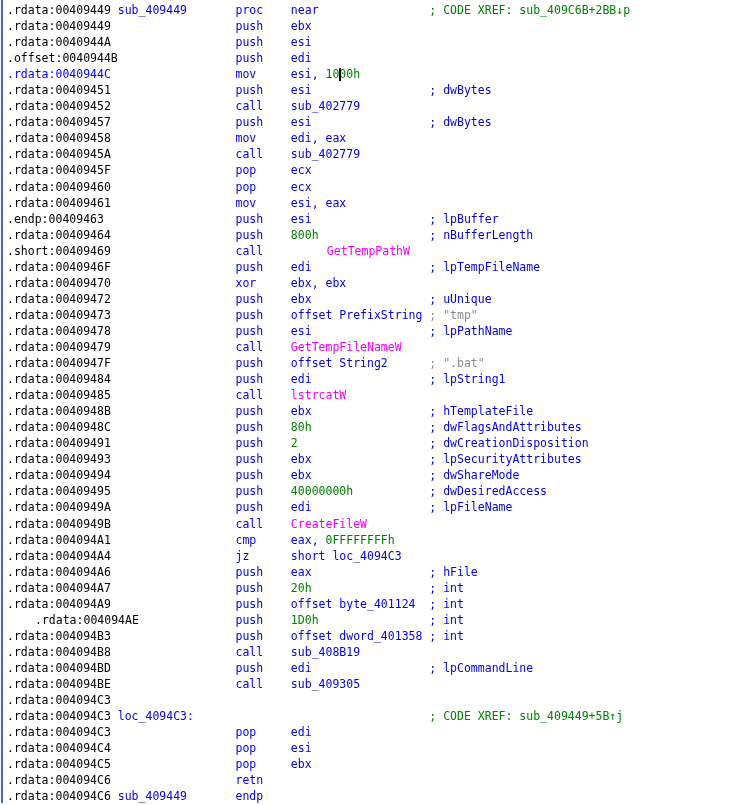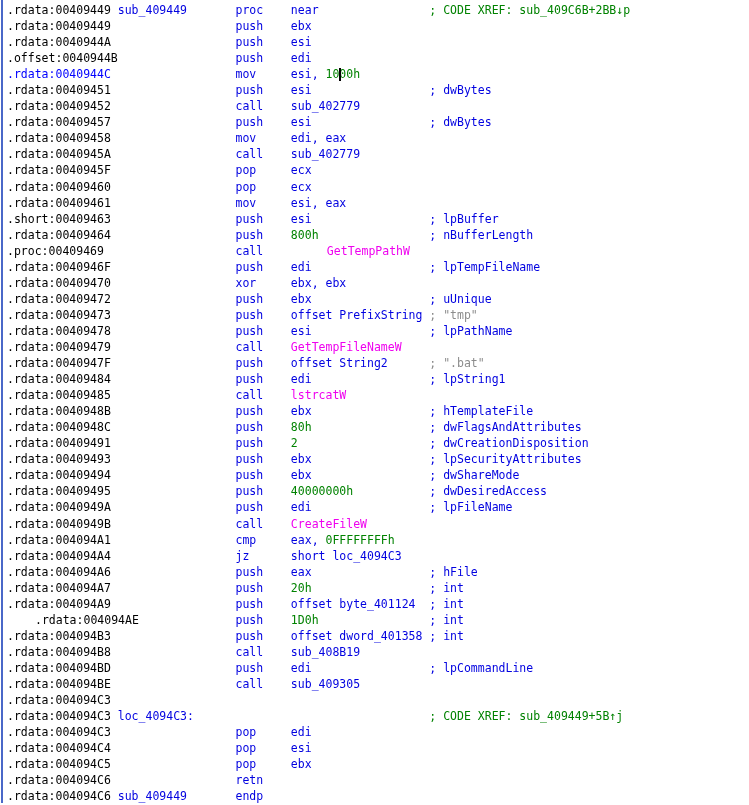--- a/index.html
+++ b/index.html
@@ -28,23 +28,23 @@
     <div class="row"><span class="f addr" style="color: rgb(0, 0, 0);">.offset:0040944B</span><span class="f mn" style="color: rgb(2, 2, 224);">push</span><span class="f op"><span style="color: rgb(2, 2, 224);">edi</span></span></div>
     <div class="row"><span class="f addr" style="color: rgb(0, 0, 255);">.rdata:0040944C</span><span class="f mn" style="color: rgb(2, 2, 224);">mov</span><span class="f op"><span style="color: rgb(2, 2, 224);">esi, </span><span style="color: rgb(0, 130, 0);">1000h</span></span><div class="caret" style="left: calc(48ch + 4px);"></div></div>
     <div class="row"><span class="f addr" style="color: rgb(0, 0, 0);">.rdata:00409451</span><span class="f mn" style="color: rgb(2, 2, 224);">push</span><span class="f op"><span style="color: rgb(2, 2, 224);">esi</span></span><span class="f cmt" style="color: rgb(2, 2, 224);">; dwBytes</span></div>
     <div class="row"><span class="f addr" style="color: rgb(0, 0, 0);">.rdata:00409452</span><span class="f mn" style="color: rgb(2, 2, 224);">call</span><span class="f op"><span style="color: rgb(2, 2, 224);">sub_402779</span></span></div>
     <div class="row"><span class="f addr" style="color: rgb(0, 0, 0);">.rdata:00409457</span><span class="f mn" style="color: rgb(2, 2, 224);">push</span><span class="f op"><span style="color: rgb(2, 2, 224);">esi</span></span><span class="f cmt" style="color: rgb(2, 2, 224);">; dwBytes</span></div>
     <div class="row"><span class="f addr" style="color: rgb(0, 0, 0);">.rdata:00409458</span><span class="f mn" style="color: rgb(2, 2, 224);">mov</span><span class="f op"><span style="color: rgb(2, 2, 224);">edi, eax</span></span></div>
     <div class="row"><span class="f addr" style="color: rgb(0, 0, 0);">.rdata:0040945A</span><span class="f mn" style="color: rgb(2, 2, 224);">call</span><span class="f op"><span style="color: rgb(2, 2, 224);">sub_402779</span></span></div>
     <div class="row"><span class="f addr" style="color: rgb(0, 0, 0);">.rdata:0040945F</span><span class="f mn" style="color: rgb(2, 2, 224);">pop</span><span class="f op"><span style="color: rgb(2, 2, 224);">ecx</span></span></div>
     <div class="row"><span class="f addr" style="color: rgb(0, 0, 0);">.rdata:00409460</span><span class="f mn" style="color: rgb(2, 2, 224);">pop</span><span class="f op"><span style="color: rgb(2, 2, 224);">ecx</span></span></div>
     <div class="row"><span class="f addr" style="color: rgb(0, 0, 0);">.rdata:00409461</span><span class="f mn" style="color: rgb(2, 2, 224);">mov</span><span class="f op"><span style="color: rgb(2, 2, 224);">esi, eax</span></span></div>
-    <div class="row"><span class="f addr" style="color: rgb(0, 0, 0);">.short:00409463</span><span class="f mn" style="color: rgb(2, 2, 224);">push</span><span class="f op"><span style="color: rgb(2, 2, 224);">esi</span></span><span class="f cmt" style="color: rgb(2, 2, 224);">; lpBuffer</span></div>
+    <div class="row"><span class="f addr" style="color: rgb(0, 0, 0);">.endp:00409463</span><span class="f mn" style="color: rgb(2, 2, 224);">push</span><span class="f op"><span style="color: rgb(2, 2, 224);">esi</span></span><span class="f cmt" style="color: rgb(2, 2, 224);">; lpBuffer</span></div>
     <div class="row"><span class="f addr" style="color: rgb(0, 0, 0);">.rdata:00409464</span><span class="f mn" style="color: rgb(2, 2, 224);">push</span><span class="f op"><span style="color: rgb(0, 130, 0);">800h</span></span><span class="f cmt" style="color: rgb(2, 2, 224);">; nBufferLength</span></div>
-    <div class="row"><span class="f addr" style="color: rgb(0, 0, 0);">.proc:00409469</span><span class="f mn" style="color: rgb(2, 2, 224);">call</span><span class="f op"><span style="color: rgb(239, 0, 239); margin-left: 36px;">GetTempPathW</span></span></div>
+    <div class="row"><span class="f addr" style="color: rgb(0, 0, 0);">.short:00409469</span><span class="f mn" style="color: rgb(2, 2, 224);">call</span><span class="f op"><span style="color: rgb(239, 0, 239); margin-left: 36px;">GetTempPathW</span></span></div>
     <div class="row"><span class="f addr" style="color: rgb(0, 0, 0);">.rdata:0040946F</span><span class="f mn" style="color: rgb(2, 2, 224);">push</span><span class="f op"><span style="color: rgb(2, 2, 224);">edi</span></span><span class="f cmt" style="color: rgb(2, 2, 224);">; lpTempFileName</span></div>
     <div class="row"><span class="f addr" style="color: rgb(0, 0, 0);">.rdata:00409470</span><span class="f mn" style="color: rgb(2, 2, 224);">xor</span><span class="f op"><span style="color: rgb(2, 2, 224);">ebx, ebx</span></span></div>
     <div class="row"><span class="f addr" style="color: rgb(0, 0, 0);">.rdata:00409472</span><span class="f mn" style="color: rgb(2, 2, 224);">push</span><span class="f op"><span style="color: rgb(2, 2, 224);">ebx</span></span><span class="f cmt" style="color: rgb(2, 2, 224);">; uUnique</span></div>
     <div class="row"><span class="f addr" style="color: rgb(0, 0, 0);">.rdata:00409473</span><span class="f mn" style="color: rgb(2, 2, 224);">push</span><span class="f op"><span style="color: rgb(2, 2, 224);">offset PrefixString</span></span><span class="f cmt" style="color: rgb(140, 140, 140);">; "tmp"</span></div>
     <div class="row"><span class="f addr" style="color: rgb(0, 0, 0);">.rdata:00409478</span><span class="f mn" style="color: rgb(2, 2, 224);">push</span><span class="f op"><span style="color: rgb(2, 2, 224);">esi</span></span><span class="f cmt" style="color: rgb(2, 2, 224);">; lpPathName</span></div>
     <div class="row"><span class="f addr" style="color: rgb(0, 0, 0);">.rdata:00409479</span><span class="f mn" style="color: rgb(2, 2, 224);">call</span><span class="f op"><span style="color: rgb(239, 0, 239);">GetTempFileNameW</span></span></div>
     <div class="row"><span class="f addr" style="color: rgb(0, 0, 0);">.rdata:0040947F</span><span class="f mn" style="color: rgb(2, 2, 224);">push</span><span class="f op"><span style="color: rgb(2, 2, 224);">offset String2</span></span><span class="f cmt" style="color: rgb(140, 140, 140);">; ".bat"</span></div>
     <div class="row"><span class="f addr" style="color: rgb(0, 0, 0);">.rdata:00409484</span><span class="f mn" style="color: rgb(2, 2, 224);">push</span><span class="f op"><span style="color: rgb(2, 2, 224);">edi</span></span><span class="f cmt" style="color: rgb(2, 2, 224);">; lpString1</span></div>
     <div class="row"><span class="f addr" style="color: rgb(0, 0, 0);">.rdata:00409485</span><span class="f mn" style="color: rgb(2, 2, 224);">call</span><span class="f op"><span style="color: rgb(239, 0, 239);">lstrcatW</span></span></div>
     <div class="row"><span class="f addr" style="color: rgb(0, 0, 0);">.rdata:0040948B</span><span class="f mn" style="color: rgb(2, 2, 224);">push</span><span class="f op"><span style="color: rgb(2, 2, 224);">ebx</span></span><span class="f cmt" style="color: rgb(2, 2, 224);">; hTemplateFile</span></div>

